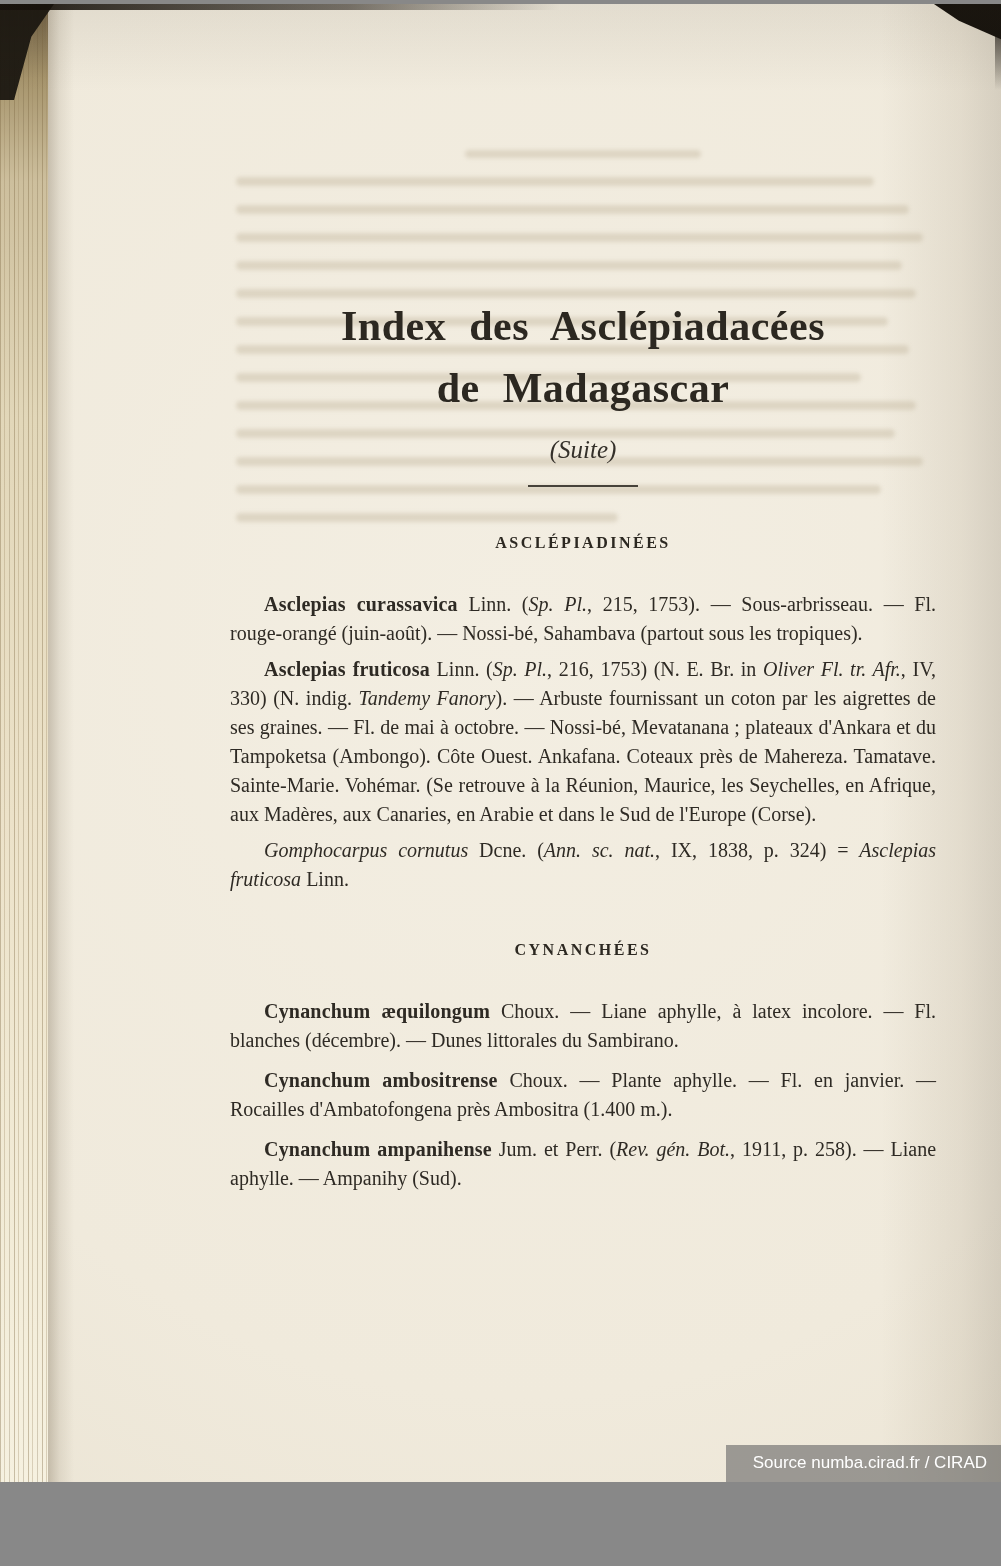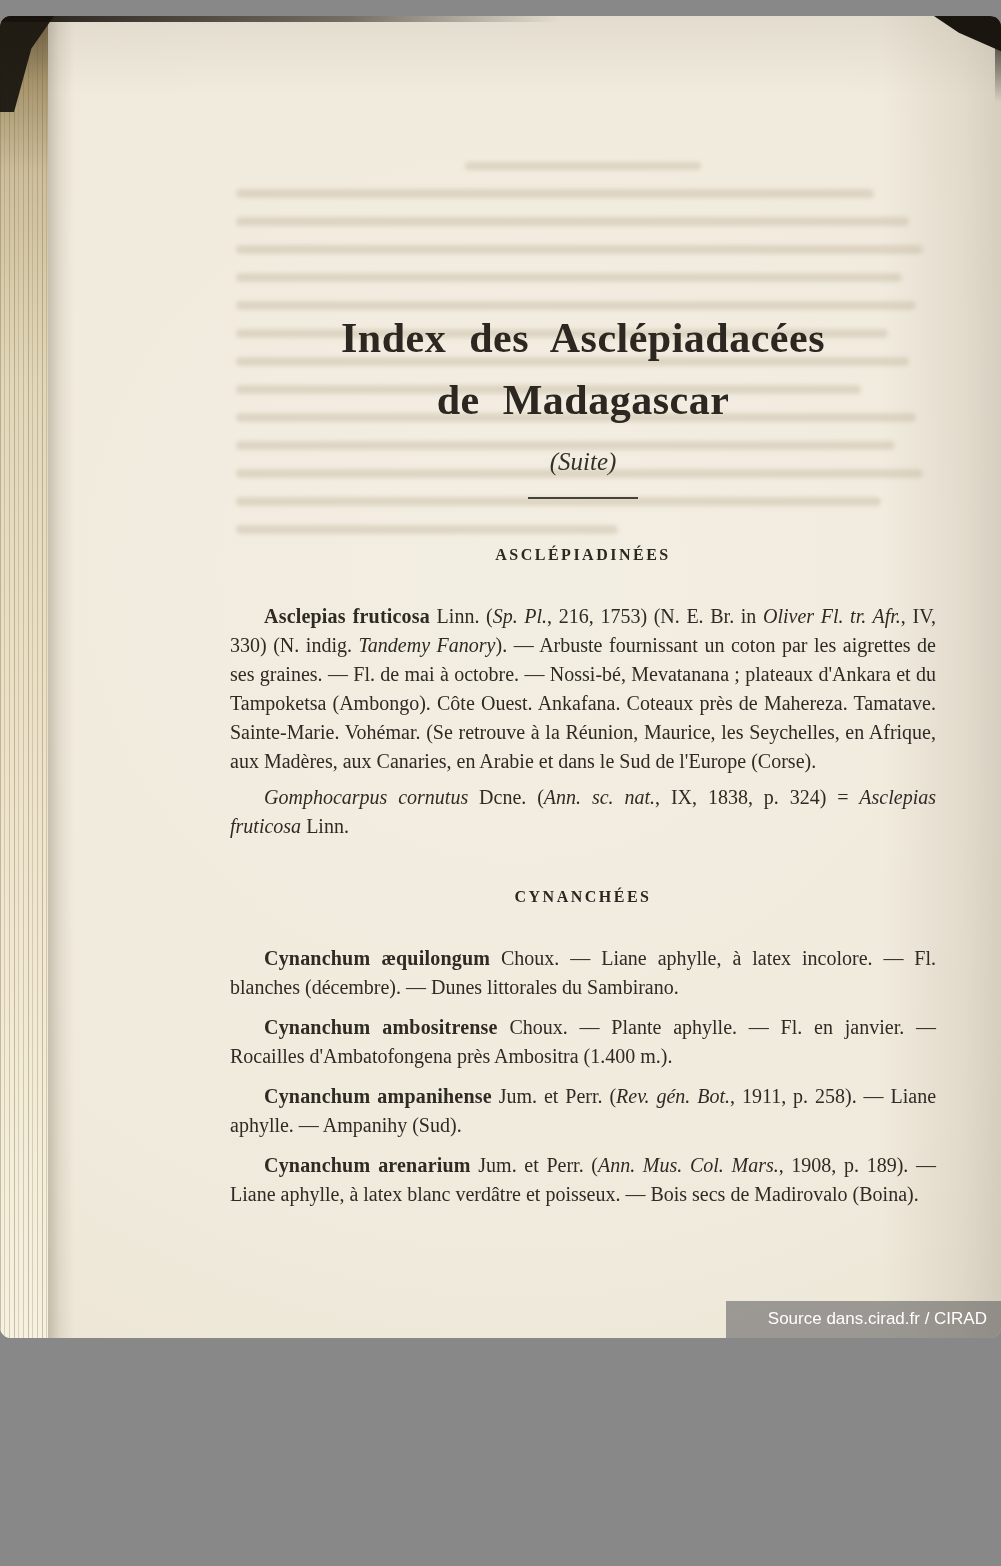--- a/index.html
+++ b/index.html
@@ -1,25 +1,24 @@
 <!DOCTYPE html>
 <html><head>
 <meta charset="utf-8">
 <style>
   html,body{margin:0;padding:0;background:#888;}
   .scan{
     position:relative;
-    width:1001px;height:1322px;
-    margin:16px auto;
+    width:1001px;height:1478px;
+    margin:4px auto;
     overflow:hidden;
     background:
       radial-gradient(130% 95% at 52% 42%, #f3eee2 0%, #f0eadc 55%, #e9e2d1 88%, #e2dac7 100%);
     font-family:"Liberation Serif","DejaVu Serif",serif;
     color:#2e2a24;
-    border-radius:11px;
   }
   
   .page-edges{
     position:absolute;left:0;top:0;width:48px;height:100%;
     background:
       repeating-linear-gradient(90deg,
         rgba(124,103,66,.38) 0 1px, rgba(0,0,0,0) 1px 4px,
         rgba(150,129,92,.30) 4px 5px, rgba(0,0,0,0) 5px 9px,
         rgba(104,86,54,.25) 9px 10px, rgba(0,0,0,0) 10px 14px),
       linear-gradient(180deg,#6d5d42 0%, #a6946c 5%, #cdbf9d 12%, #e2d7b9 28%, #ece2c9 55%, #f2ebd6 80%, #f6f1e0 100%);
@@ -142,33 +141,33 @@
       <span class="t1">Index des Asclépiadacées</span>
       <span class="t2">de Madagascar</span>
     </h1>
 
     <div class="subtitle">(Suite)</div>
 
     <div class="rule"></div>
 
     <h2 class="sect">ASCLÉPIADINÉES</h2>
 
+    <p class="para"><b>Asclepias curassavica</b><span> Linn. (</span><i>Sp. Pl.</i><span>, 215, 1753). — Sous-arbrisseau. — Fl. rouge-orangé (juin-août). — Nossi-bé, Sahambava (partout sous les tropiques).</span></p>
     <p class="para"><b>Asclepias fruticosa</b><span> Linn. (</span><i>Sp. Pl.</i><span>, 216, 1753) (N. E. Br. in </span><i>Oliver Fl. tr. Afr.</i><span>, IV, 330) (N. indig. </span><i>Tandemy Fanory</i><span>). — Arbuste fournissant un coton par les aigrettes de ses graines. — Fl. de mai à octobre. — Nossi-bé, Mevatanana ; plateaux d'Ankara et du Tampoketsa (Ambongo). Côte Ouest. Ankafana. Coteaux près de Mahereza. Tamatave. Sainte-Marie. Vohémar. (Se retrouve à la Réunion, Maurice, les Seychelles, en Afrique, aux Madères, aux Canaries, en Arabie et dans le Sud de l'Europe (Corse).</span></p>
     <p class="para"><i>Gomphocarpus cornutus</i><span> Dcne. (</span><i>Ann. sc. nat.</i><span>, IX, 1838, p. 324) = </span><i>Asclepias fruticosa</i><span> Linn.</span></p>
 
     <h2 class="sect">CYNANCHÉES</h2>
 
     <p class="para para2"><b>Cynanchum æquilongum</b><span> Choux. — Liane aphylle, à latex incolore. — Fl. blanches (décembre). — Dunes littorales du Sambirano.</span></p>
     <p class="para para2"><b>Cynanchum ambositrense</b><span> Choux. — Plante aphylle. — Fl. en janvier. — Rocailles d'Ambatofongena près Ambositra (1.400 m.).</span></p>
     <p class="para para2"><b>Cynanchum ampanihense</b><span> Jum. et Perr. (</span><i>Rev. gén. Bot.</i><span>, 1911, p. 258). — Liane aphylle. — Ampanihy (Sud).</span></p>
-    <p class="para para2"><b>Cynanchum arenarium</b><span> Jum. et Perr. (</span><i>Ann. Mus. Col. Mars.</i><span>, 1908, p. 189). — Liane aphylle, à latex blanc verdâtre et poisseux. — Bois secs de Madirovalo (Boina).</span></p>
 
   </div>
 
   <div class="corner-tl"></div>
   <div class="top-strip"></div>
   <div class="corner-tr"></div>
   <div class="right-strip"></div>
   <div class="vignette"></div>
 
-  <div class="watermark">Source dans.cirad.fr / CIRAD</div>
+  <div class="watermark">Source numba.cirad.fr / CIRAD</div>
 
 </div>
 
 </body></html>

